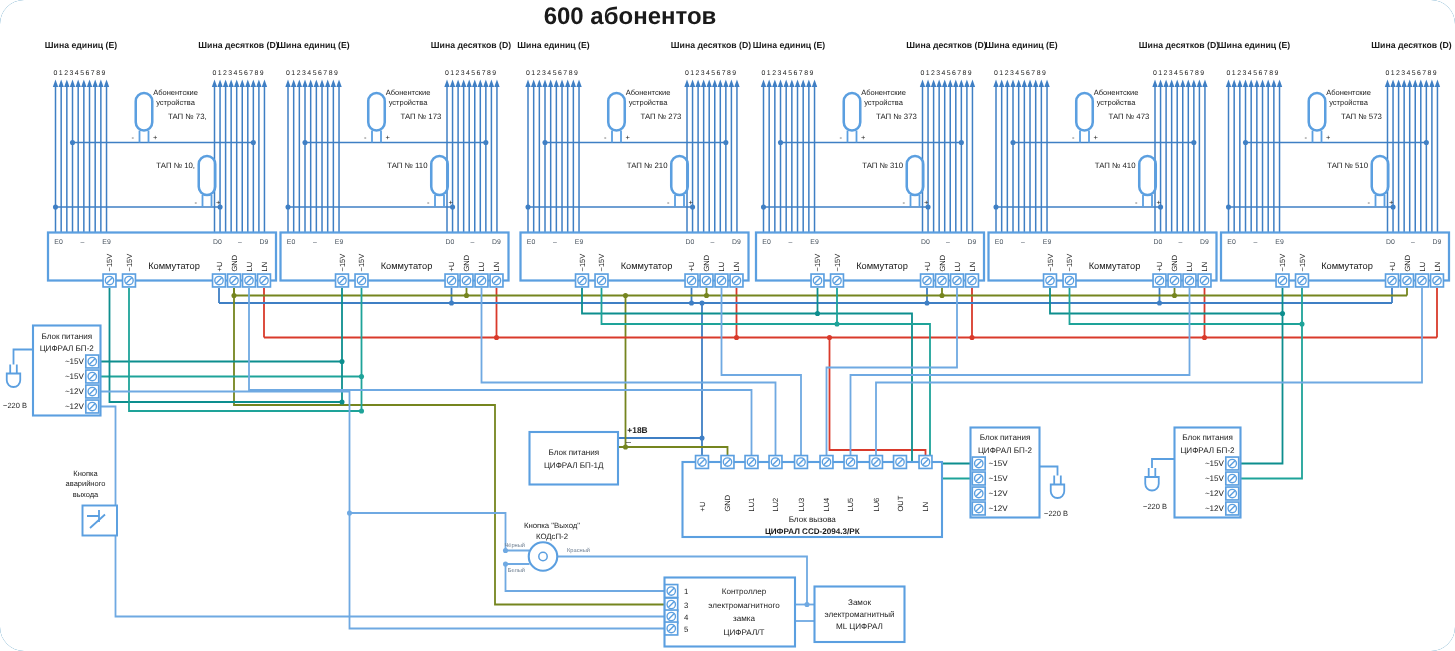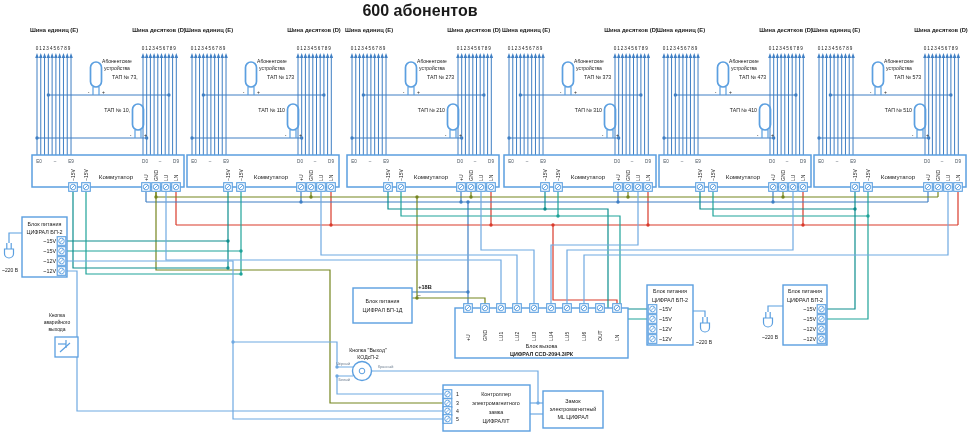--- a/index.html
+++ b/index.html
@@ -1,16 +1,16 @@
 <!DOCTYPE html>
 <html><head>
 <meta charset="utf-8">
 <style>
   html,body{margin:0;padding:0;background:#ffffff;}
-  .stage{position:relative;width:970px;height:434px;background:#0369a1;overflow:hidden;}
+  .stage{position:relative;width:970px;height:434px;background:#0369a1;overflow:hidden;border-radius:16px;}
   svg{display:block;}
   svg text{font-family:"Liberation Sans","DejaVu Sans",sans-serif;}
 </style>
 </head>
 <body>
 
 <div class="stage">
   <svg width="970" height="434" viewBox="0 0 970 434" xmlns="http://www.w3.org/2000/svg">
       <rect x="0" y="0" width="970" height="434" fill="#ffffff"></rect>
       <text x="420" y="16" font-size="16" text-anchor="middle" fill="#1a1a1a" font-weight="bold">600 абонентов</text>

